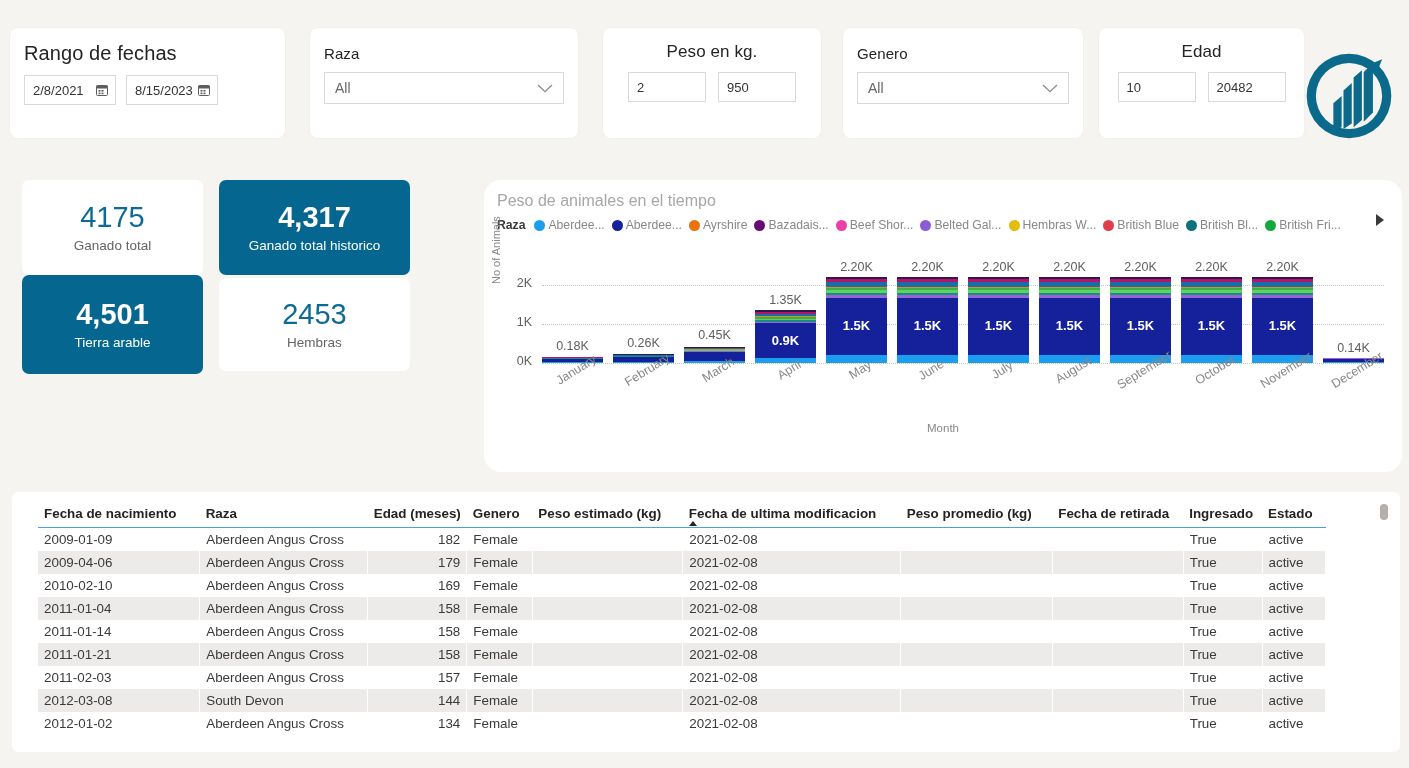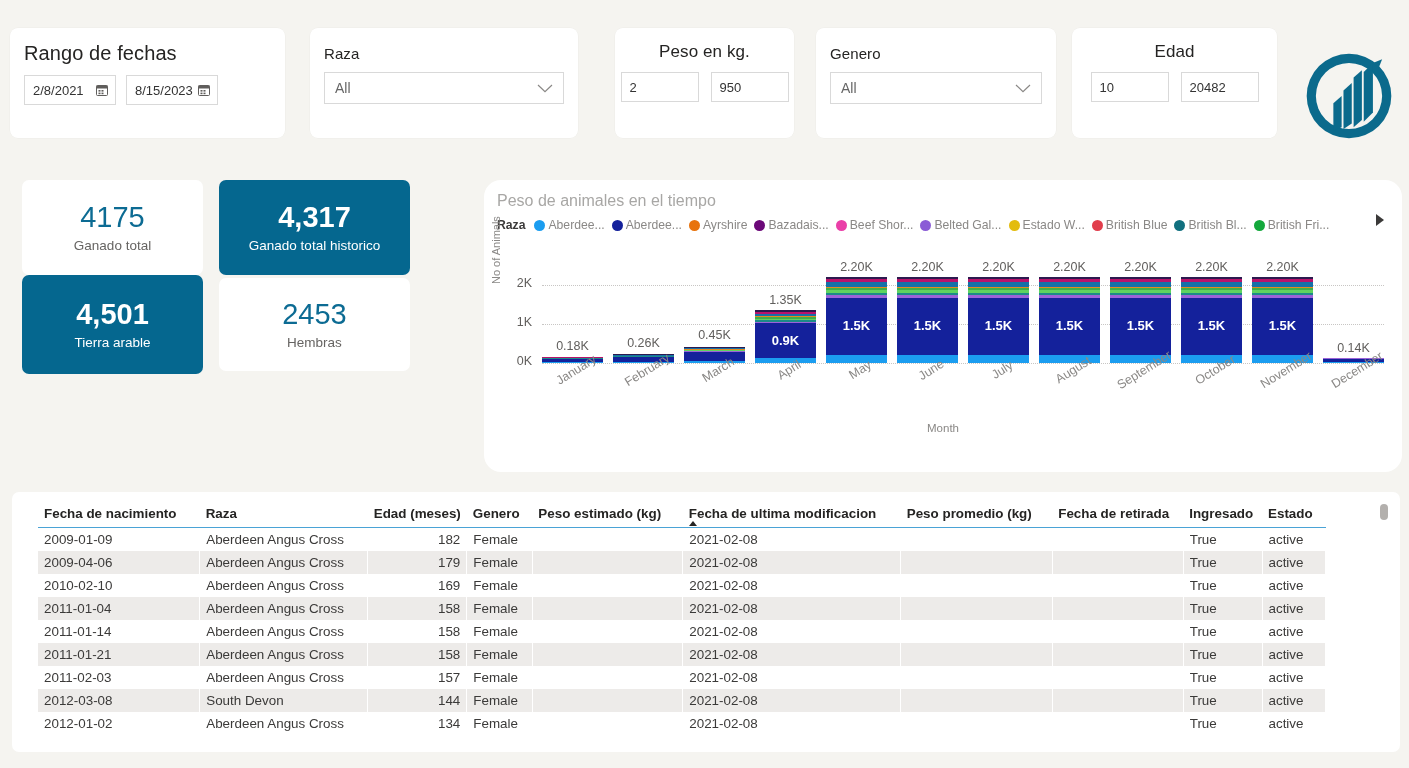--- a/index.html
+++ b/index.html
@@ -20,21 +20,21 @@
   }
   .filter-card {
     background: #FFFFFF;
     border-radius: 8px;
     height: 110px;
     position: relative;
     box-shadow: 0 0 0 0.5px rgba(0,0,0,0.03);
   }
   .fc-daterange { width: 275px; margin-left: 10px; }
   .fc-raza      { width: 268px; margin-left: 25px; }
-  .fc-peso      { width: 179px; margin-left: 37px; }
+  .fc-peso      { width: 218px; margin-left: 25px; }
   .fc-genero    { width: 240px; margin-left: 22px; }
   .fc-edad      { width: 205px; margin-left: 16px; }
 
   .fc-title {
     font-size: 20px; color: #252423;
     padding: 14px 0 0 14px; font-weight: 400;
     letter-spacing: 0.1px;
   }
   .fc-title.center { text-align: center; padding-left: 0; font-size: 17px; }
   .fc-title.small  { font-size: 15px; padding-top: 17px; }
@@ -345,21 +345,21 @@
           <span class="legend-item">
             <span class="legend-dot" style="background: rgb(234, 63, 168);"></span>
             <span>Beef Shor...</span>
           </span>
           <span class="legend-item">
             <span class="legend-dot" style="background: rgb(139, 92, 214);"></span>
             <span>Belted Gal...</span>
           </span>
           <span class="legend-item">
             <span class="legend-dot" style="background: rgb(227, 188, 14);"></span>
-            <span>Estado W...</span>
+            <span>Hembras W...</span>
           </span>
           <span class="legend-item">
             <span class="legend-dot" style="background: rgb(225, 62, 76);"></span>
             <span>British Blue</span>
           </span>
           <span class="legend-item">
             <span class="legend-dot" style="background: rgb(17, 112, 127);"></span>
             <span>British Bl...</span>
           </span>
           <span class="legend-item">

